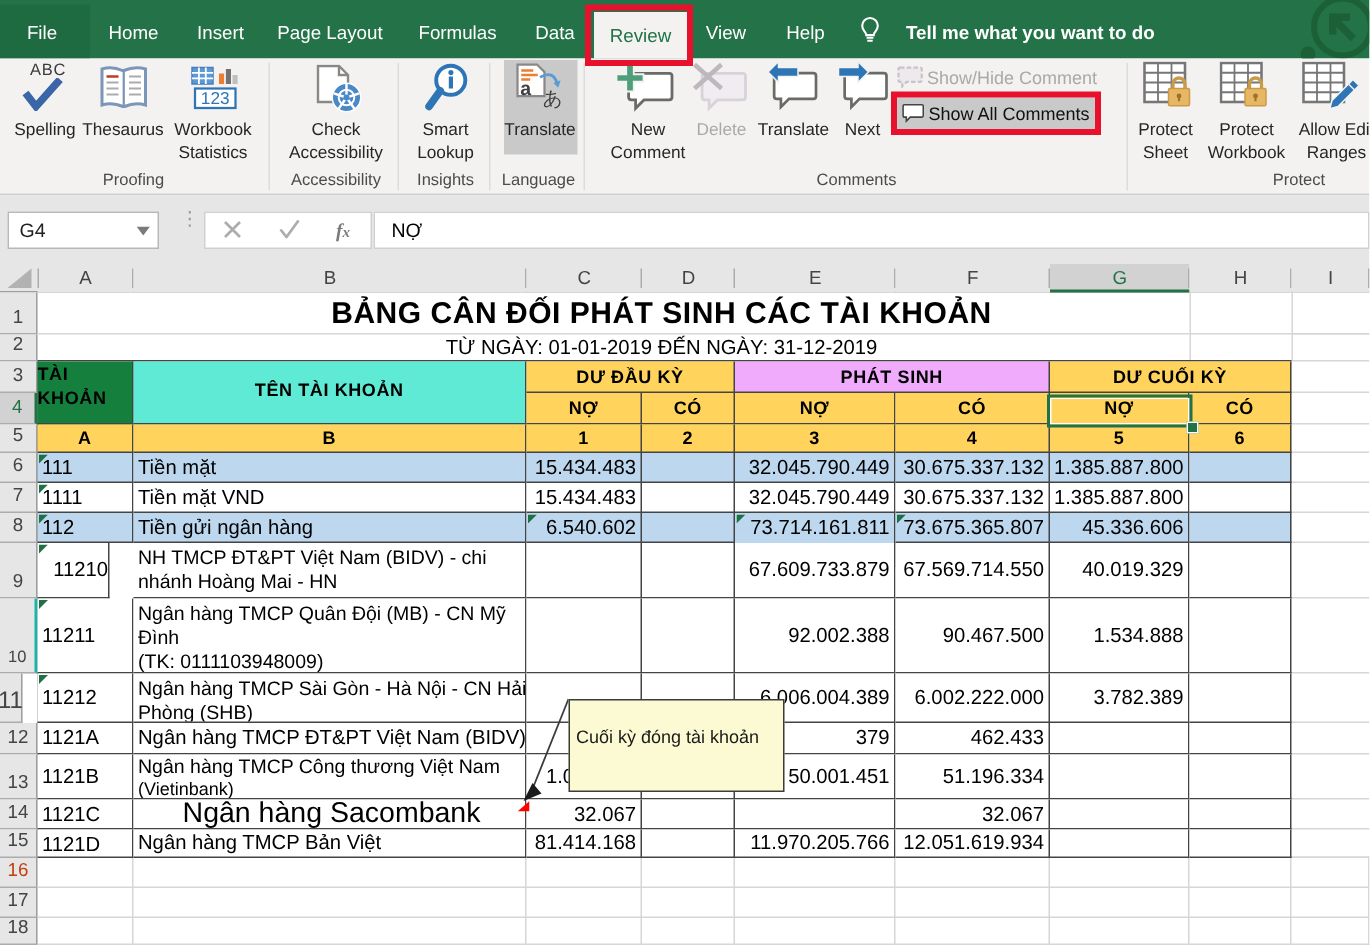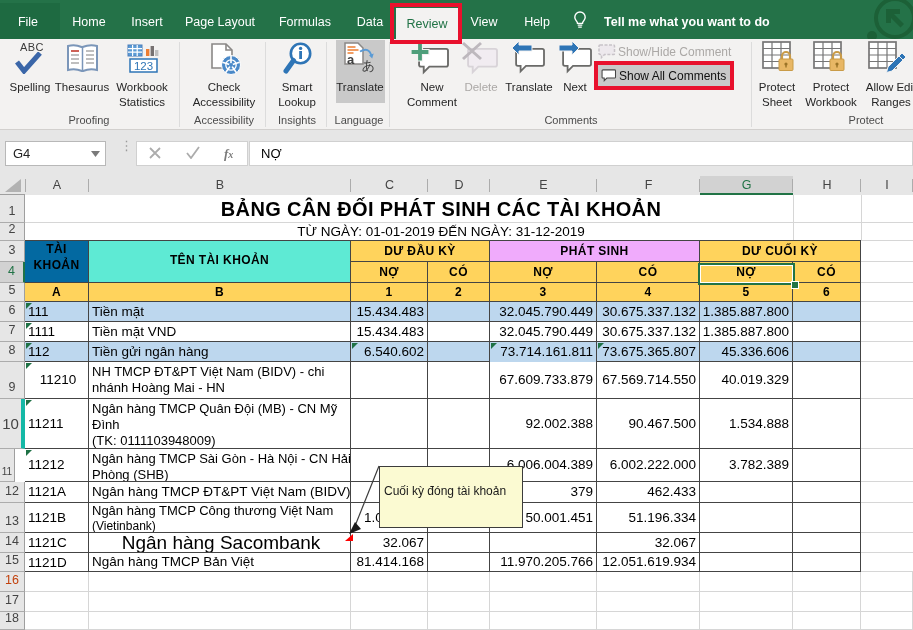--- a/index.html
+++ b/index.html
@@ -199,22 +199,22 @@
 <div class="ab" style="left:25px;top:179px;width:1px;height:13px;background:#ACACAC;"></div>
 <div class="ab" style="left:0;top:195px;width:25px;height:28px;background:#E6E6E6;border-right:1px solid #9f9f9f;border-bottom:1px solid #ACACAC;box-sizing:border-box;font-size:12.5px;color:#444;display:flex;align-items:flex-end;justify-content:center;padding-bottom:4px;">1</div>
 <div class="ab" style="left:0;top:223px;width:25px;height:18px;background:#E6E6E6;border-right:1px solid #9f9f9f;border-bottom:1px solid #ACACAC;box-sizing:border-box;font-size:12.5px;color:#444;display:flex;align-items:flex-end;justify-content:center;padding-bottom:4px;">2</div>
 <div class="ab" style="left:0;top:241px;width:25px;height:21px;background:#E6E6E6;border-right:1px solid #9f9f9f;border-bottom:1px solid #ACACAC;box-sizing:border-box;font-size:12.5px;color:#444;display:flex;align-items:flex-end;justify-content:center;padding-bottom:4px;">3</div>
 <div class="ab" style="left:0;top:262px;width:25px;height:21px;background:#D2D2D2;border-right:2px solid #217346;border-bottom:1px solid #ACACAC;box-sizing:border-box;font-size:12.5px;color:#217346;display:flex;align-items:flex-end;justify-content:center;padding-bottom:4px;">4</div>
 <div class="ab" style="left:0;top:283px;width:25px;height:19px;background:#E6E6E6;border-right:1px solid #9f9f9f;border-bottom:1px solid #ACACAC;box-sizing:border-box;font-size:12.5px;color:#444;display:flex;align-items:flex-end;justify-content:center;padding-bottom:4px;">5</div>
 <div class="ab" style="left:0;top:302px;width:25px;height:20px;background:#E6E6E6;border-right:1px solid #9f9f9f;border-bottom:1px solid #ACACAC;box-sizing:border-box;font-size:12.5px;color:#444;display:flex;align-items:flex-end;justify-content:center;padding-bottom:4px;">6</div>
 <div class="ab" style="left:0;top:322px;width:25px;height:20px;background:#E6E6E6;border-right:1px solid #9f9f9f;border-bottom:1px solid #ACACAC;box-sizing:border-box;font-size:12.5px;color:#444;display:flex;align-items:flex-end;justify-content:center;padding-bottom:4px;">7</div>
 <div class="ab" style="left:0;top:342px;width:25px;height:20px;background:#E6E6E6;border-right:1px solid #9f9f9f;border-bottom:1px solid #ACACAC;box-sizing:border-box;font-size:12.5px;color:#444;display:flex;align-items:flex-end;justify-content:center;padding-bottom:4px;">8</div>
 <div class="ab" style="left:0;top:362px;width:25px;height:37px;background:#E6E6E6;border-right:1px solid #9f9f9f;border-bottom:1px solid #ACACAC;box-sizing:border-box;font-size:12.5px;color:#444;display:flex;align-items:flex-end;justify-content:center;padding-bottom:4px;">9</div>
-<div class="ab" style="left:0;top:399px;width:25px;height:50px;background:#E6E6E6;border-right:4px solid #14b8a6;border-bottom:1px solid #ACACAC;box-sizing:border-box;font-size:15px;color:#444;display:flex;align-items:flex-end;justify-content:center;padding-bottom:16px;">10</div>
-<div class="ab" style="left:0;top:449px;width:15px;height:33px;background:#E6E6E6;border-right:1px solid #9f9f9f;border-bottom:1px solid #ACACAC;box-sizing:border-box;font-size:10px;color:#444;display:flex;align-items:flex-end;justify-content:center;padding-bottom:4px;">11</div>
+<div class="ab" style="left:0;top:399px;width:25px;height:50px;background:#E6E6E6;border-right:2px solid #14b8a6;border-bottom:1px solid #ACACAC;box-sizing:border-box;font-size:11px;color:#444;display:flex;align-items:flex-end;justify-content:center;padding-bottom:4px;">10</div>
+<div class="ab" style="left:0;top:449px;width:15px;height:33px;background:#E6E6E6;border-right:1px solid #9f9f9f;border-bottom:1px solid #ACACAC;box-sizing:border-box;font-size:16px;color:#444;display:flex;align-items:flex-end;justify-content:center;padding-bottom:4px;">11</div>
 <div class="ab" style="left:0;top:482px;width:25px;height:21px;background:#E6E6E6;border-right:1px solid #9f9f9f;border-bottom:1px solid #ACACAC;box-sizing:border-box;font-size:12.5px;color:#444;display:flex;align-items:flex-end;justify-content:center;padding-bottom:4px;">12</div>
 <div class="ab" style="left:0;top:503px;width:25px;height:30px;background:#E6E6E6;border-right:1px solid #9f9f9f;border-bottom:1px solid #ACACAC;box-sizing:border-box;font-size:12.5px;color:#444;display:flex;align-items:flex-end;justify-content:center;padding-bottom:4px;">13</div>
 <div class="ab" style="left:0;top:533px;width:25px;height:20px;background:#E6E6E6;border-right:1px solid #9f9f9f;border-bottom:1px solid #ACACAC;box-sizing:border-box;font-size:12.5px;color:#444;display:flex;align-items:flex-end;justify-content:center;padding-bottom:4px;">14</div>
 <div class="ab" style="left:0;top:553px;width:25px;height:19px;background:#E6E6E6;border-right:1px solid #9f9f9f;border-bottom:1px solid #ACACAC;box-sizing:border-box;font-size:12.5px;color:#444;display:flex;align-items:flex-end;justify-content:center;padding-bottom:4px;">15</div>
 <div class="ab" style="left:0;top:572px;width:25px;height:20px;background:#E6E6E6;border-right:1px solid #9f9f9f;border-bottom:1px solid #ACACAC;box-sizing:border-box;font-size:12.5px;color:#c2410c;display:flex;align-items:flex-end;justify-content:center;padding-bottom:4px;">16</div>
 <div class="ab" style="left:0;top:592px;width:25px;height:20px;background:#E6E6E6;border-right:1px solid #9f9f9f;border-bottom:1px solid #ACACAC;box-sizing:border-box;font-size:12.5px;color:#444;display:flex;align-items:flex-end;justify-content:center;padding-bottom:4px;">17</div>
 <div class="ab" style="left:0;top:612px;width:25px;height:18px;background:#E6E6E6;border-right:1px solid #9f9f9f;border-bottom:1px solid #ACACAC;box-sizing:border-box;font-size:12.5px;color:#444;display:flex;align-items:flex-end;justify-content:center;padding-bottom:4px;">18</div>
 <div class="ab" style="left:793px;top:195px;width:1px;height:46px;background:#D6D6D6;"></div>
 <div class="ab" style="left:861px;top:195px;width:1px;height:46px;background:#D6D6D6;"></div>
 <div class="ab" style="left:88px;top:572px;width:1px;height:58px;background:#D6D6D6;"></div>
@@ -243,21 +243,21 @@
 <div class="ab" style="left:861px;top:481px;width:52px;height:1px;background:#D6D6D6;"></div>
 <div class="ab" style="left:861px;top:502px;width:52px;height:1px;background:#D6D6D6;"></div>
 <div class="ab" style="left:861px;top:532px;width:52px;height:1px;background:#D6D6D6;"></div>
 <div class="ab" style="left:861px;top:552px;width:52px;height:1px;background:#D6D6D6;"></div>
 <div class="ab" style="left:861px;top:571px;width:52px;height:1px;background:#D6D6D6;"></div>
 <div class="ab" style="left:25px;top:222px;width:888px;height:1px;background:#D6D6D6;"></div>
 <div class="ab" style="left:89px;top:195px;width:704px;height:28px;line-height:28px;font-size:20px;font-weight:bold;letter-spacing:0.35px;color:#000;text-align:center;">BẢNG CÂN ĐỐI PHÁT SINH CÁC TÀI KHOẢN</div>
 <div class="ab" style="left:89px;top:223px;width:704px;height:18px;line-height:18px;font-size:13.5px;color:#000;text-align:center;">TỪ NGÀY: 01-01-2019 ĐẾN NGÀY: 31-12-2019</div>
 <div class="ab" style="left:25px;top:240px;width:836px;height:1px;background:#444444;"></div>
 <div class="ab" style="left:25px;top:241px;width:1px;height:331px;background:#444444;"></div>
-<div class="ab" style="left:25px;top:241px;width:64px;height:42px;background:#0369a1;border-right:1px solid #444444;border-bottom:1px solid #444444;box-sizing:border-box;font-size:12px;font-weight:bold;letter-spacing:0.4px;text-align:center;line-height:16px;overflow:hidden;white-space:nowrap;">TÀI<br>KHOẢN</div>
+<div class="ab" style="left:25px;top:241px;width:64px;height:42px;background:#15803d;border-right:1px solid #444444;border-bottom:1px solid #444444;box-sizing:border-box;font-size:12px;font-weight:bold;letter-spacing:0.4px;line-height:16px;overflow:hidden;white-space:nowrap;">TÀI<br>KHOẢN</div>
 <div class="ab" style="left:89px;top:241px;width:262px;height:42px;background:#5eead4;border-right:1px solid #444444;border-bottom:1px solid #444444;box-sizing:border-box;font-size:12px;font-weight:bold;letter-spacing:0.4px;text-align:center;line-height:39px;overflow:hidden;white-space:nowrap;">TÊN TÀI KHOẢN</div>
 <div class="ab" style="left:351px;top:241px;width:139px;height:21px;background:#FFD35C;border-right:1px solid #444444;border-bottom:1px solid #444444;box-sizing:border-box;font-size:12px;font-weight:bold;letter-spacing:0.4px;text-align:center;line-height:20px;overflow:hidden;white-space:nowrap;">DƯ ĐẦU KỲ</div>
 <div class="ab" style="left:490px;top:241px;width:210px;height:21px;background:#f0abfc;border-right:1px solid #444444;border-bottom:1px solid #444444;box-sizing:border-box;font-size:12px;font-weight:bold;letter-spacing:0.4px;text-align:center;line-height:20px;overflow:hidden;white-space:nowrap;">PHÁT SINH</div>
 <div class="ab" style="left:700px;top:241px;width:161px;height:21px;background:#FFD35C;border-right:1px solid #444444;border-bottom:1px solid #444444;box-sizing:border-box;font-size:12px;font-weight:bold;letter-spacing:0.4px;text-align:center;line-height:20px;overflow:hidden;white-space:nowrap;">DƯ CUỐI KỲ</div>
 <div class="ab" style="left:351px;top:262px;width:77px;height:21px;background:#FFD35C;border-right:1px solid #444444;border-bottom:1px solid #444444;box-sizing:border-box;font-size:12px;font-weight:bold;letter-spacing:0.4px;text-align:center;line-height:20px;overflow:hidden;white-space:nowrap;">NỢ</div>
 <div class="ab" style="left:428px;top:262px;width:62px;height:21px;background:#FFD35C;border-right:1px solid #444444;border-bottom:1px solid #444444;box-sizing:border-box;font-size:12px;font-weight:bold;letter-spacing:0.4px;text-align:center;line-height:20px;overflow:hidden;white-space:nowrap;">CÓ</div>
 <div class="ab" style="left:490px;top:262px;width:107px;height:21px;background:#FFD35C;border-right:1px solid #444444;border-bottom:1px solid #444444;box-sizing:border-box;font-size:12px;font-weight:bold;letter-spacing:0.4px;text-align:center;line-height:20px;overflow:hidden;white-space:nowrap;">NỢ</div>
 <div class="ab" style="left:597px;top:262px;width:103px;height:21px;background:#FFD35C;border-right:1px solid #444444;border-bottom:1px solid #444444;box-sizing:border-box;font-size:12px;font-weight:bold;letter-spacing:0.4px;text-align:center;line-height:20px;overflow:hidden;white-space:nowrap;">CÓ</div>
 <div class="ab" style="left:700px;top:262px;width:93px;height:21px;background:#FFD35C;border-right:1px solid #444444;border-bottom:1px solid #444444;box-sizing:border-box;font-size:12px;font-weight:bold;letter-spacing:0.4px;text-align:center;line-height:20px;overflow:hidden;white-space:nowrap;">NỢ</div>
 <div class="ab" style="left:793px;top:262px;width:68px;height:21px;background:#FFD35C;border-right:1px solid #444444;border-bottom:1px solid #444444;box-sizing:border-box;font-size:12px;font-weight:bold;letter-spacing:0.4px;text-align:center;line-height:20px;overflow:hidden;white-space:nowrap;">CÓ</div>
@@ -286,21 +286,21 @@
 <div class="ab" style="left:700px;top:322px;width:93px;height:20px;background:#fff;border-right:1px solid #444444;border-bottom:1px solid #444444;box-sizing:border-box;font-size:13.5px;text-align:right;padding-right:3px;line-height:19px;overflow:hidden;white-space:nowrap;">1.385.887.800</div>
 <div class="ab" style="left:793px;top:322px;width:68px;height:20px;background:#fff;border-right:1px solid #444444;border-bottom:1px solid #444444;box-sizing:border-box;font-size:13.5px;text-align:right;padding-right:3px;line-height:19px;overflow:hidden;white-space:nowrap;"></div>
 <div class="ab" style="left:25px;top:342px;width:64px;height:20px;background:#BDD7EE;border-right:1px solid #444444;border-bottom:1px solid #444444;box-sizing:border-box;font-size:13.5px;text-align:left;padding-left:3px;line-height:19px;overflow:hidden;white-space:nowrap;">112</div>
 <div class="ab" style="left:89px;top:342px;width:262px;height:20px;background:#BDD7EE;border-right:1px solid #444444;border-bottom:1px solid #444444;box-sizing:border-box;font-size:13.5px;text-align:left;padding-left:3px;line-height:19px;overflow:hidden;white-space:nowrap;">Tiền gửi ngân hàng</div>
 <div class="ab" style="left:351px;top:342px;width:77px;height:20px;background:#BDD7EE;border-right:1px solid #444444;border-bottom:1px solid #444444;box-sizing:border-box;font-size:13.5px;text-align:right;padding-right:3px;line-height:19px;overflow:hidden;white-space:nowrap;">6.540.602</div>
 <div class="ab" style="left:428px;top:342px;width:62px;height:20px;background:#BDD7EE;border-right:1px solid #444444;border-bottom:1px solid #444444;box-sizing:border-box;font-size:13.5px;text-align:right;padding-right:3px;line-height:19px;overflow:hidden;white-space:nowrap;"></div>
 <div class="ab" style="left:490px;top:342px;width:107px;height:36px;background:#BDD7EE;border-right:1px solid #444444;border-bottom:1px solid #444444;box-sizing:border-box;font-size:13.5px;text-align:right;padding-right:3px;line-height:19px;overflow:hidden;white-space:nowrap;">73.714.161.811</div>
 <div class="ab" style="left:597px;top:342px;width:103px;height:20px;background:#BDD7EE;border-right:1px solid #444444;border-bottom:1px solid #444444;box-sizing:border-box;font-size:13.5px;text-align:right;padding-right:3px;line-height:19px;overflow:hidden;white-space:nowrap;">73.675.365.807</div>
 <div class="ab" style="left:700px;top:342px;width:93px;height:20px;background:#BDD7EE;border-right:1px solid #444444;border-bottom:1px solid #444444;box-sizing:border-box;font-size:13.5px;text-align:right;padding-right:3px;line-height:19px;overflow:hidden;white-space:nowrap;">45.336.606</div>
 <div class="ab" style="left:793px;top:342px;width:68px;height:20px;background:#BDD7EE;border-right:1px solid #444444;border-bottom:1px solid #444444;box-sizing:border-box;font-size:13.5px;text-align:right;padding-right:3px;line-height:19px;overflow:hidden;white-space:nowrap;"></div>
-<div class="ab" style="left:25px;top:362px;width:64px;height:37px;background:#fff;border-right:1px solid #444444;border-bottom:1px solid #444444;box-sizing:border-box;font-size:13.5px;text-align:center;padding-left:3px;line-height:36px;overflow:hidden;white-space:nowrap;">11210</div>
+<div class="ab" style="left:25px;top:362px;width:48px;height:37px;background:#fff;border-right:1px solid #444444;border-bottom:1px solid #444444;box-sizing:border-box;font-size:13.5px;text-align:right;padding-left:3px;line-height:36px;overflow:hidden;white-space:nowrap;">11210</div>
 <div class="ab" style="left:89px;top:362px;width:262px;height:37px;background:#fff;border-right:1px solid #444444;border-bottom:1px solid #444444;box-sizing:border-box;font-size:13px;text-align:left;padding:2px 2px 0 3px;line-height:15.9px;overflow:hidden;white-space:nowrap;">NH TMCP ĐT&amp;PT Việt Nam (BIDV) - chi<br>nhánh Hoàng Mai - HN</div>
 <div class="ab" style="left:351px;top:362px;width:77px;height:37px;background:#fff;border-right:1px solid #444444;border-bottom:1px solid #444444;box-sizing:border-box;font-size:13.5px;text-align:right;padding-right:3px;line-height:36px;overflow:hidden;white-space:nowrap;"></div>
 <div class="ab" style="left:428px;top:362px;width:62px;height:37px;background:#fff;border-right:1px solid #444444;border-bottom:1px solid #444444;box-sizing:border-box;font-size:13.5px;text-align:right;padding-right:3px;line-height:36px;overflow:hidden;white-space:nowrap;"></div>
 <div class="ab" style="left:490px;top:362px;width:107px;height:37px;background:#fff;border-right:1px solid #444444;border-bottom:1px solid #444444;box-sizing:border-box;font-size:13.5px;text-align:right;padding-right:3px;line-height:36px;overflow:hidden;white-space:nowrap;">67.609.733.879</div>
 <div class="ab" style="left:597px;top:362px;width:103px;height:37px;background:#fff;border-right:1px solid #444444;border-bottom:1px solid #444444;box-sizing:border-box;font-size:13.5px;text-align:right;padding-right:3px;line-height:36px;overflow:hidden;white-space:nowrap;">67.569.714.550</div>
 <div class="ab" style="left:700px;top:362px;width:93px;height:37px;background:#fff;border-right:1px solid #444444;border-bottom:1px solid #444444;box-sizing:border-box;font-size:13.5px;text-align:right;padding-right:3px;line-height:36px;overflow:hidden;white-space:nowrap;">40.019.329</div>
 <div class="ab" style="left:793px;top:362px;width:68px;height:37px;background:#fff;border-right:1px solid #444444;border-bottom:1px solid #444444;box-sizing:border-box;font-size:13.5px;text-align:right;padding-right:3px;line-height:36px;overflow:hidden;white-space:nowrap;"></div>
 <div class="ab" style="left:25px;top:399px;width:64px;height:50px;background:#fff;border-right:1px solid #444444;border-bottom:1px solid #444444;box-sizing:border-box;font-size:13.5px;text-align:left;padding-left:3px;line-height:49px;overflow:hidden;white-space:nowrap;">11211</div>
 <div class="ab" style="left:89px;top:399px;width:262px;height:50px;background:#fff;border-right:1px solid #444444;border-bottom:1px solid #444444;box-sizing:border-box;font-size:13px;text-align:left;padding:2px 2px 0 3px;line-height:15.9px;overflow:hidden;white-space:nowrap;">Ngân hàng TMCP Quân Đội (MB) - CN Mỹ<br>Đình<br>(TK: 0111103948009)</div>
 <div class="ab" style="left:351px;top:399px;width:77px;height:50px;background:#fff;border-right:1px solid #444444;border-bottom:1px solid #444444;box-sizing:border-box;font-size:13.5px;text-align:right;padding-right:3px;line-height:49px;overflow:hidden;white-space:nowrap;"></div>

